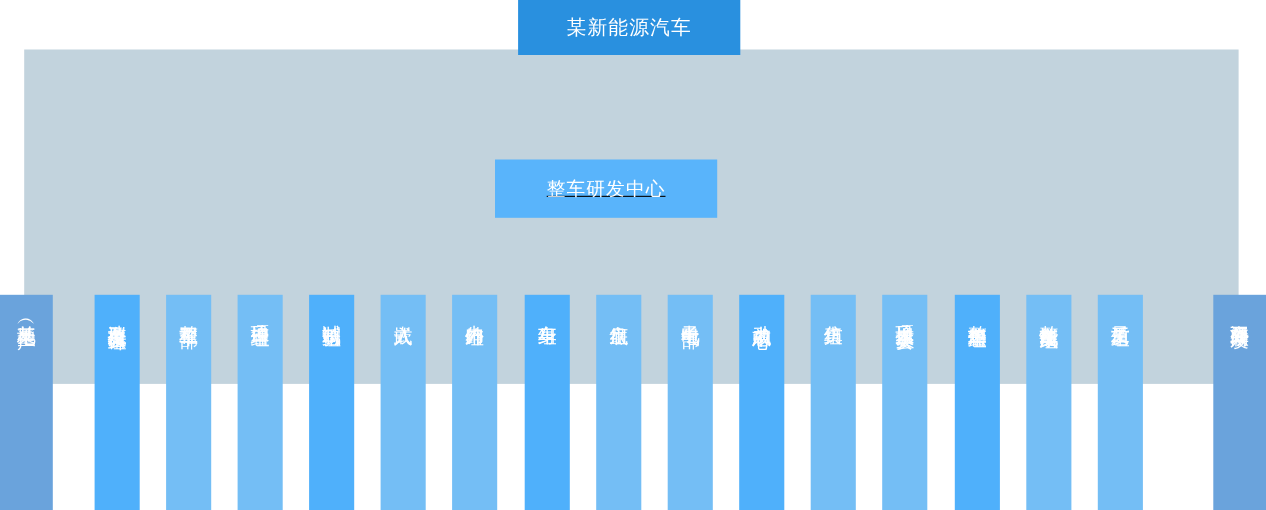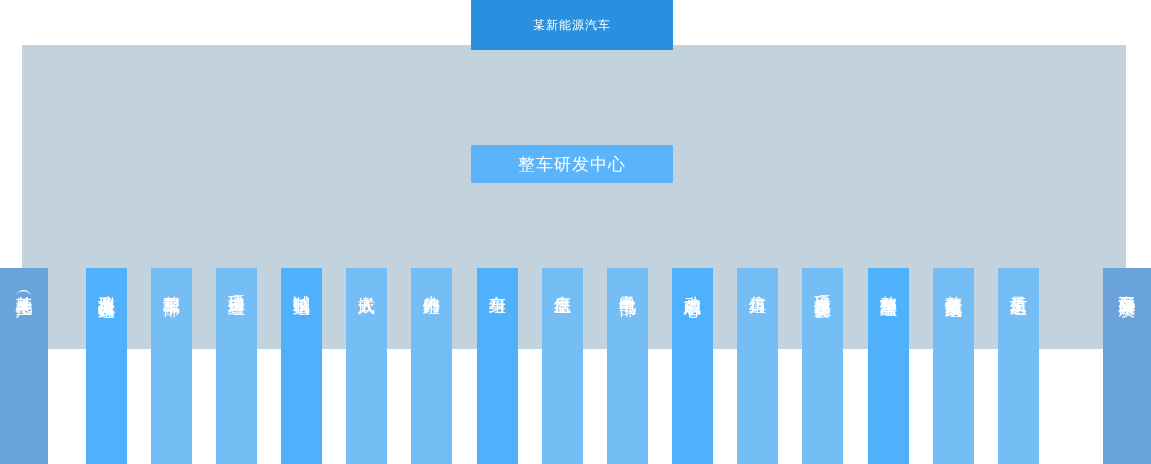--- a/index.html
+++ b/index.html
@@ -33,21 +33,21 @@
     top: 0px;
     width: 202px;
     height: 50px;
     background: #2990df;
     display: flex;
     align-items: center;
     justify-content: center;
   }
   .node-root .label {
     color: #ffffff;
-    font-size: 12px;
+    font-size: 18px;
     letter-spacing: 1px;
     white-space: nowrap;
   }
 
   
   .node-center {
     position: absolute;
     left: 471px;
     top: 145px;
     width: 202px;
@@ -89,21 +89,21 @@
 <body>
 
 <div id="chart-root">
 
   <div class="backdrop" style="left: 22px; top: 45px; width: 1104px; height: 304px; background: rgb(194, 211, 221);"></div>
 
   <div class="node-root" style="left: 471px; top: 0px; width: 202px; height: 50px; background: rgb(41, 144, 223);">
     <span class="label">某新能源汽车</span>
   </div>
 
-  <div class="node-center" style="left: 471px; top: 145px; width: 202px; height: 38px; background: rgb(89, 180, 251);">
+  <div class="node-center" style="left: 450px; top: 145px; width: 202px; height: 53px; background: rgb(89, 180, 251); text-decoration: underline;">
     <span class="label">整车研发中心</span>
   </div>
 
   <div id="leaf-layer">
       <div class="leaf" style="left: 0px; width: 48px; background: rgb(106, 163, 220);">
         <span class="label">某基地（生产）</span>
       </div>
       <div class="leaf" style="left: 86px; width: 41px; background: rgb(79, 176, 251);">
         <span class="label">造型及概念设计组</span>
       </div>

